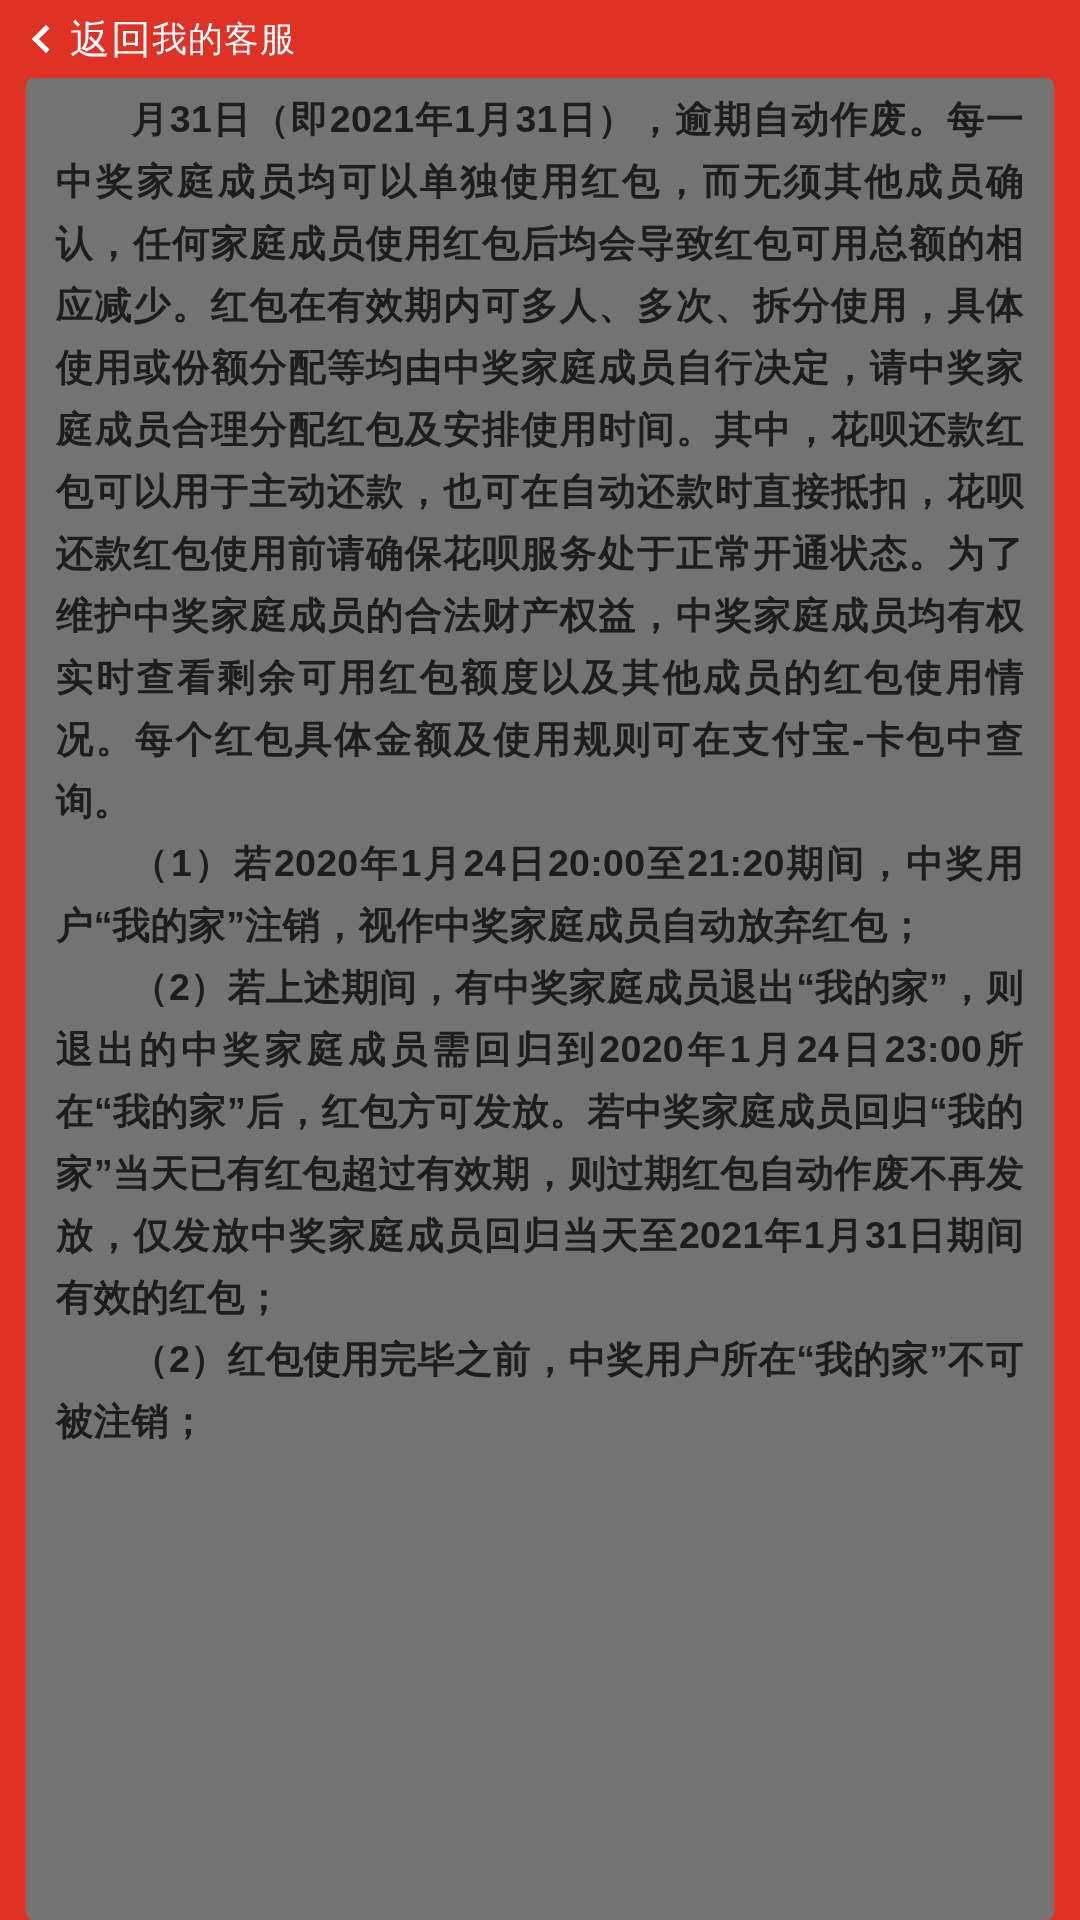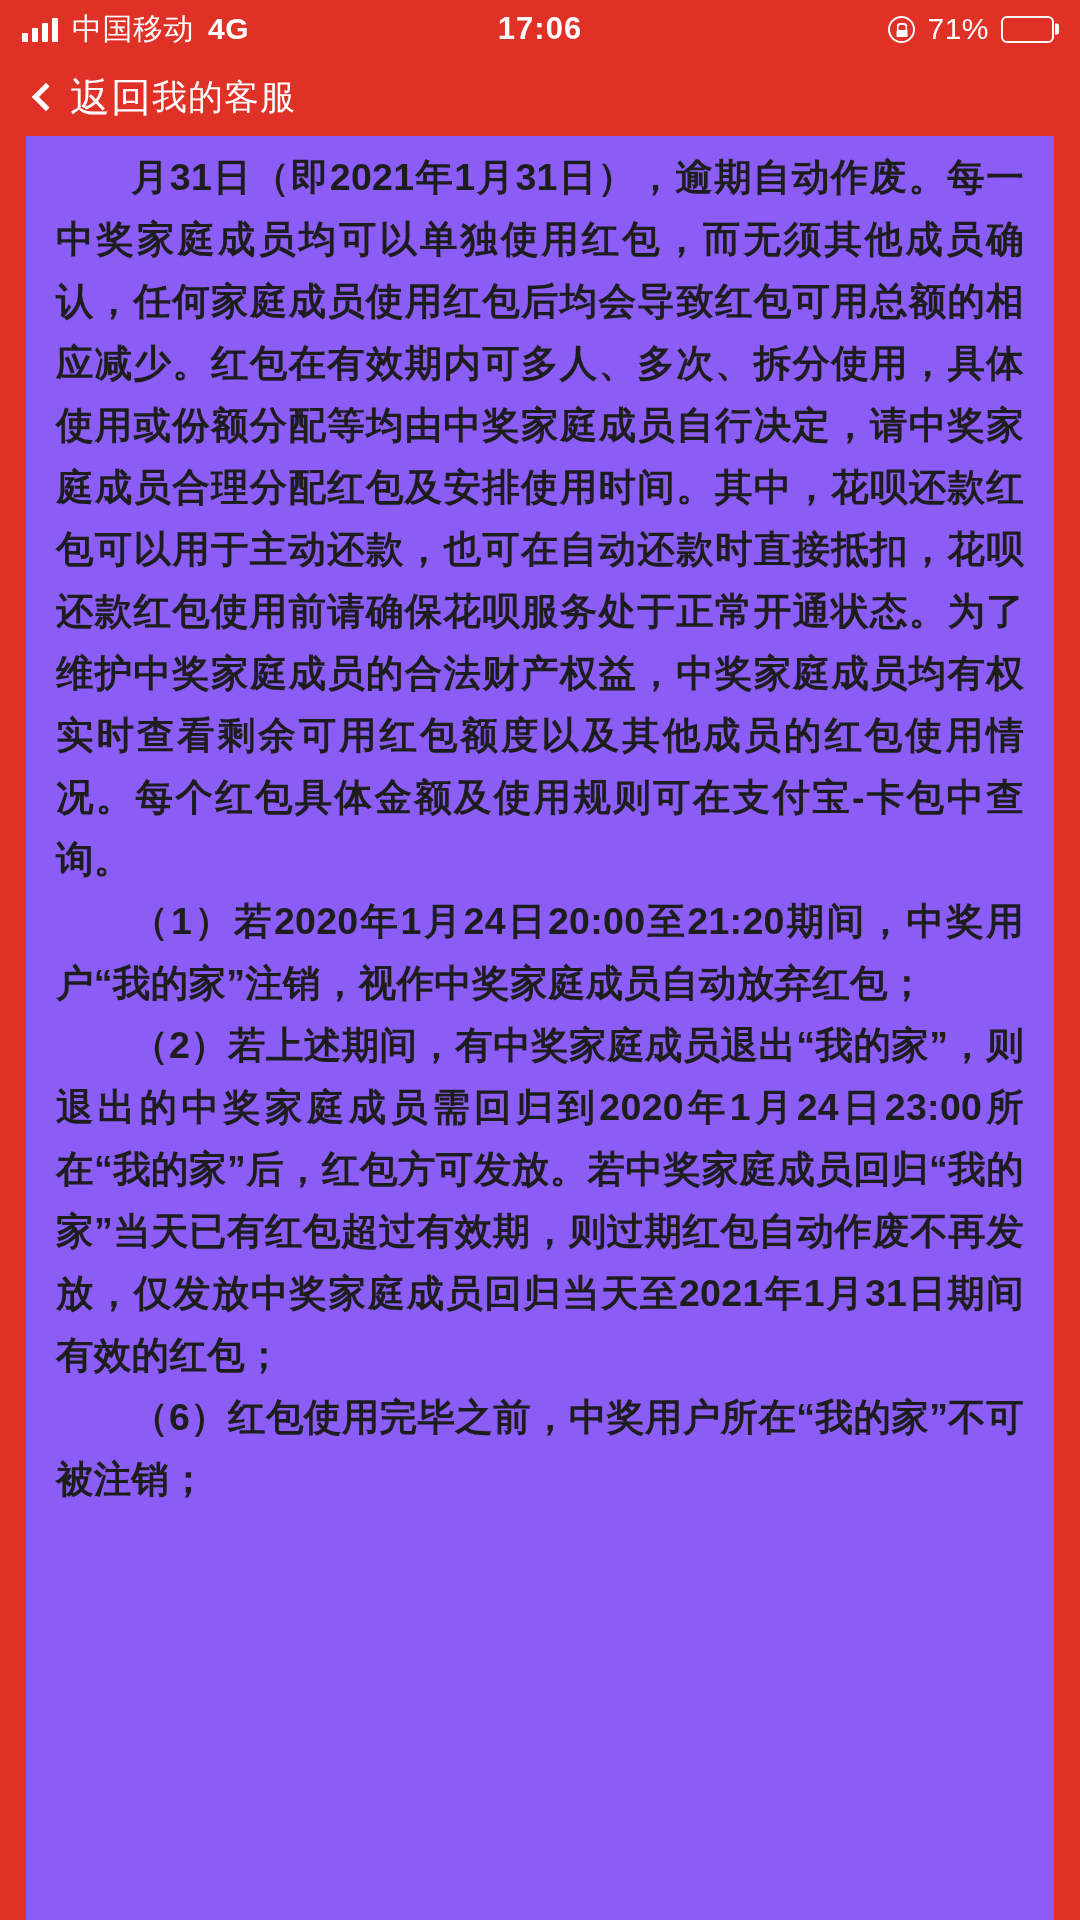--- a/index.html
+++ b/index.html
@@ -157,26 +157,27 @@
     cursor: pointer;
   }
 
   
   .content-wrap {
     flex: 1 1 auto;
     padding: 0 26px 0 26px;
     overflow: hidden;
   }
   .content-card {
-    background: #8b5cf6;
+    background: #737373;
     width: 100%;
     height: 100%;
     padding: 10px 30px 0 30px;
     overflow: hidden;
     position: relative;
+    border-radius: 8px;
   }
   .doc {
     color: #1d1d1d;
     font-size: 37.5px;
     line-height: 62px;
     letter-spacing: 0.3px;
     font-weight: bold;
   }
   .doc p {
     margin: 0;
@@ -187,53 +188,33 @@
     margin-top: -42px;
   }
   .indent { text-indent: 2em; }
   .hang { text-indent: 0; }
 </style>
 </head>
 <body>
 
 <div class="phone">
 
-  <div class="status-bar">
-    <div class="status-left">
-      <span class="signal-bars">
-        <i></i>
-          <i></i>
-          <i></i>
-          <i></i>
-      </span>
-      <span class="carrier">中国移动</span>
-      <span class="network">4G</span>
-    </div>
-    <div class="clock">17:06</div>
-    <div class="status-right">
-      <span class="lock-icon"></span>
-      <span class="battery-pct">71%</span>
-      <span class="battery">
-        <span class="battery-fill" id="battery-fill" style="width: 71%;"></span>
-      </span>
-    </div>
-  </div>
 
   <div class="nav-bar">
     <div class="nav-back">
       <span class="chevron"></span>
       <span class="nav-back-label">返回</span>
     </div>
     <div class="nav-right-label">我的客服</div>
   </div>
 
   <div class="content-wrap">
     <div class="content-card">
       <div class="doc">
         <p class="p-clip indent">月31日（即2021年1月31日），逾期自动作废。每一中奖家庭成员均可以单独使用红包，而无须其他成员确认，任何家庭成员使用红包后均会导致红包可用总额的相应减少。红包在有效期内可多人、多次、拆分使用，具体使用或份额分配等均由中奖家庭成员自行决定，请中奖家庭成员合理分配红包及安排使用时间。其中，花呗还款红包可以用于主动还款，也可在自动还款时直接抵扣，花呗还款红包使用前请确保花呗服务处于正常开通状态。为了维护中奖家庭成员的合法财产权益，中奖家庭成员均有权实时查看剩余可用红包额度以及其他成员的红包使用情况。每个红包具体金额及使用规则可在支付宝-卡包中查询。</p>
         <p class="indent">（1）若2020年1月24日20:00至21:20期间，中奖用户“我的家”注销，视作中奖家庭成员自动放弃红包；</p>
         <p class="indent">（2）若上述期间，有中奖家庭成员退出“我的家”，则退出的中奖家庭成员需回归到2020年1月24日23:00所在“我的家”后，红包方可发放。若中奖家庭成员回归“我的家”当天已有红包超过有效期，则过期红包自动作废不再发放，仅发放中奖家庭成员回归当天至2021年1月31日期间有效的红包；</p>
-        <p class="indent">（6）红包使用完毕之前，中奖用户所在“我的家”不可被注销；</p>
+        <p class="indent">（2）红包使用完毕之前，中奖用户所在“我的家”不可被注销；</p>
       </div>
     </div>
   </div>
 
 </div>
 
 </body></html>

